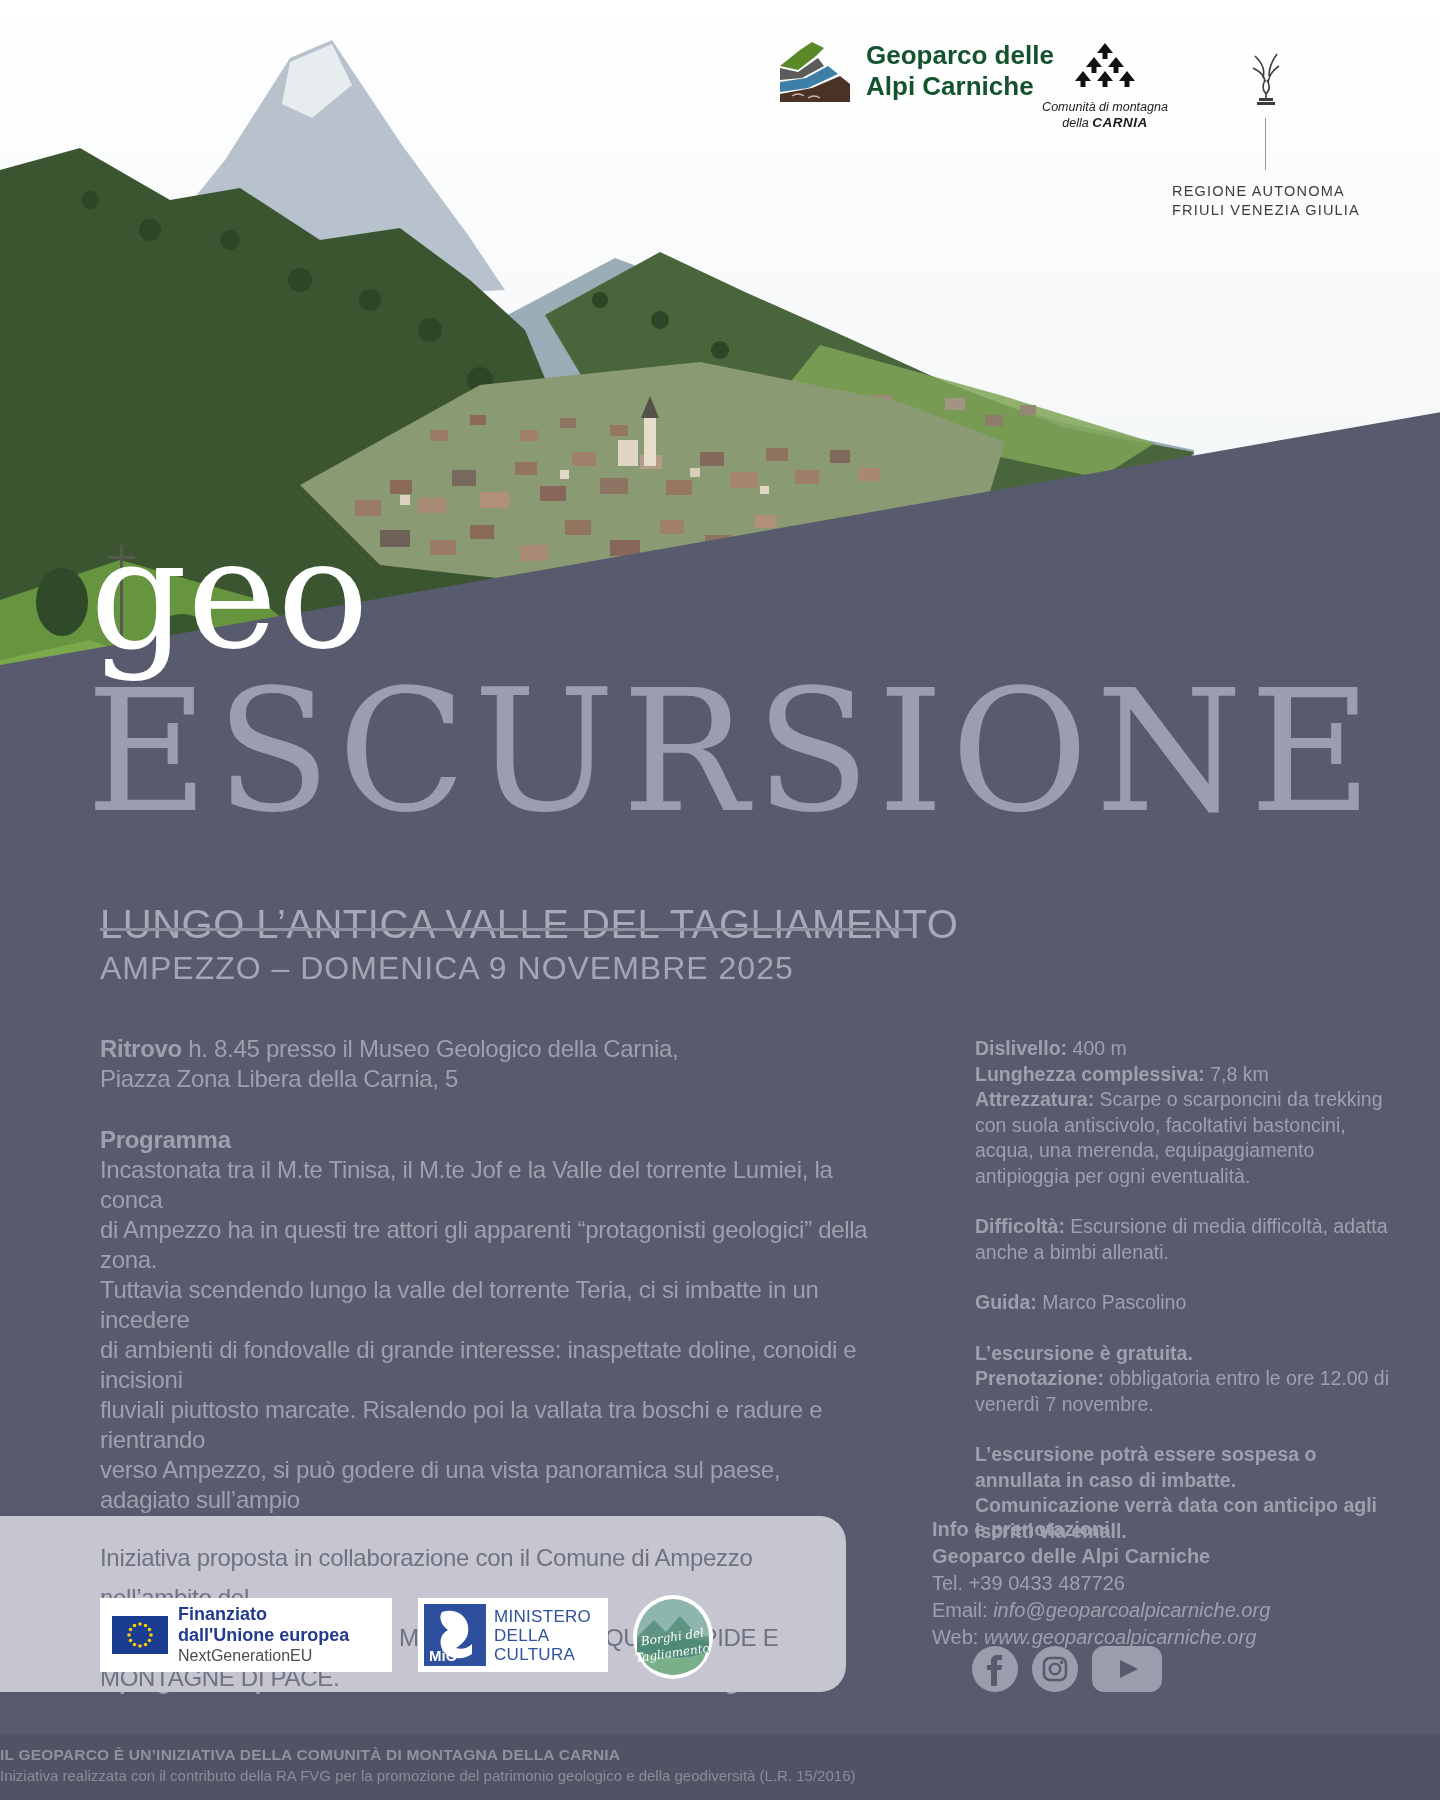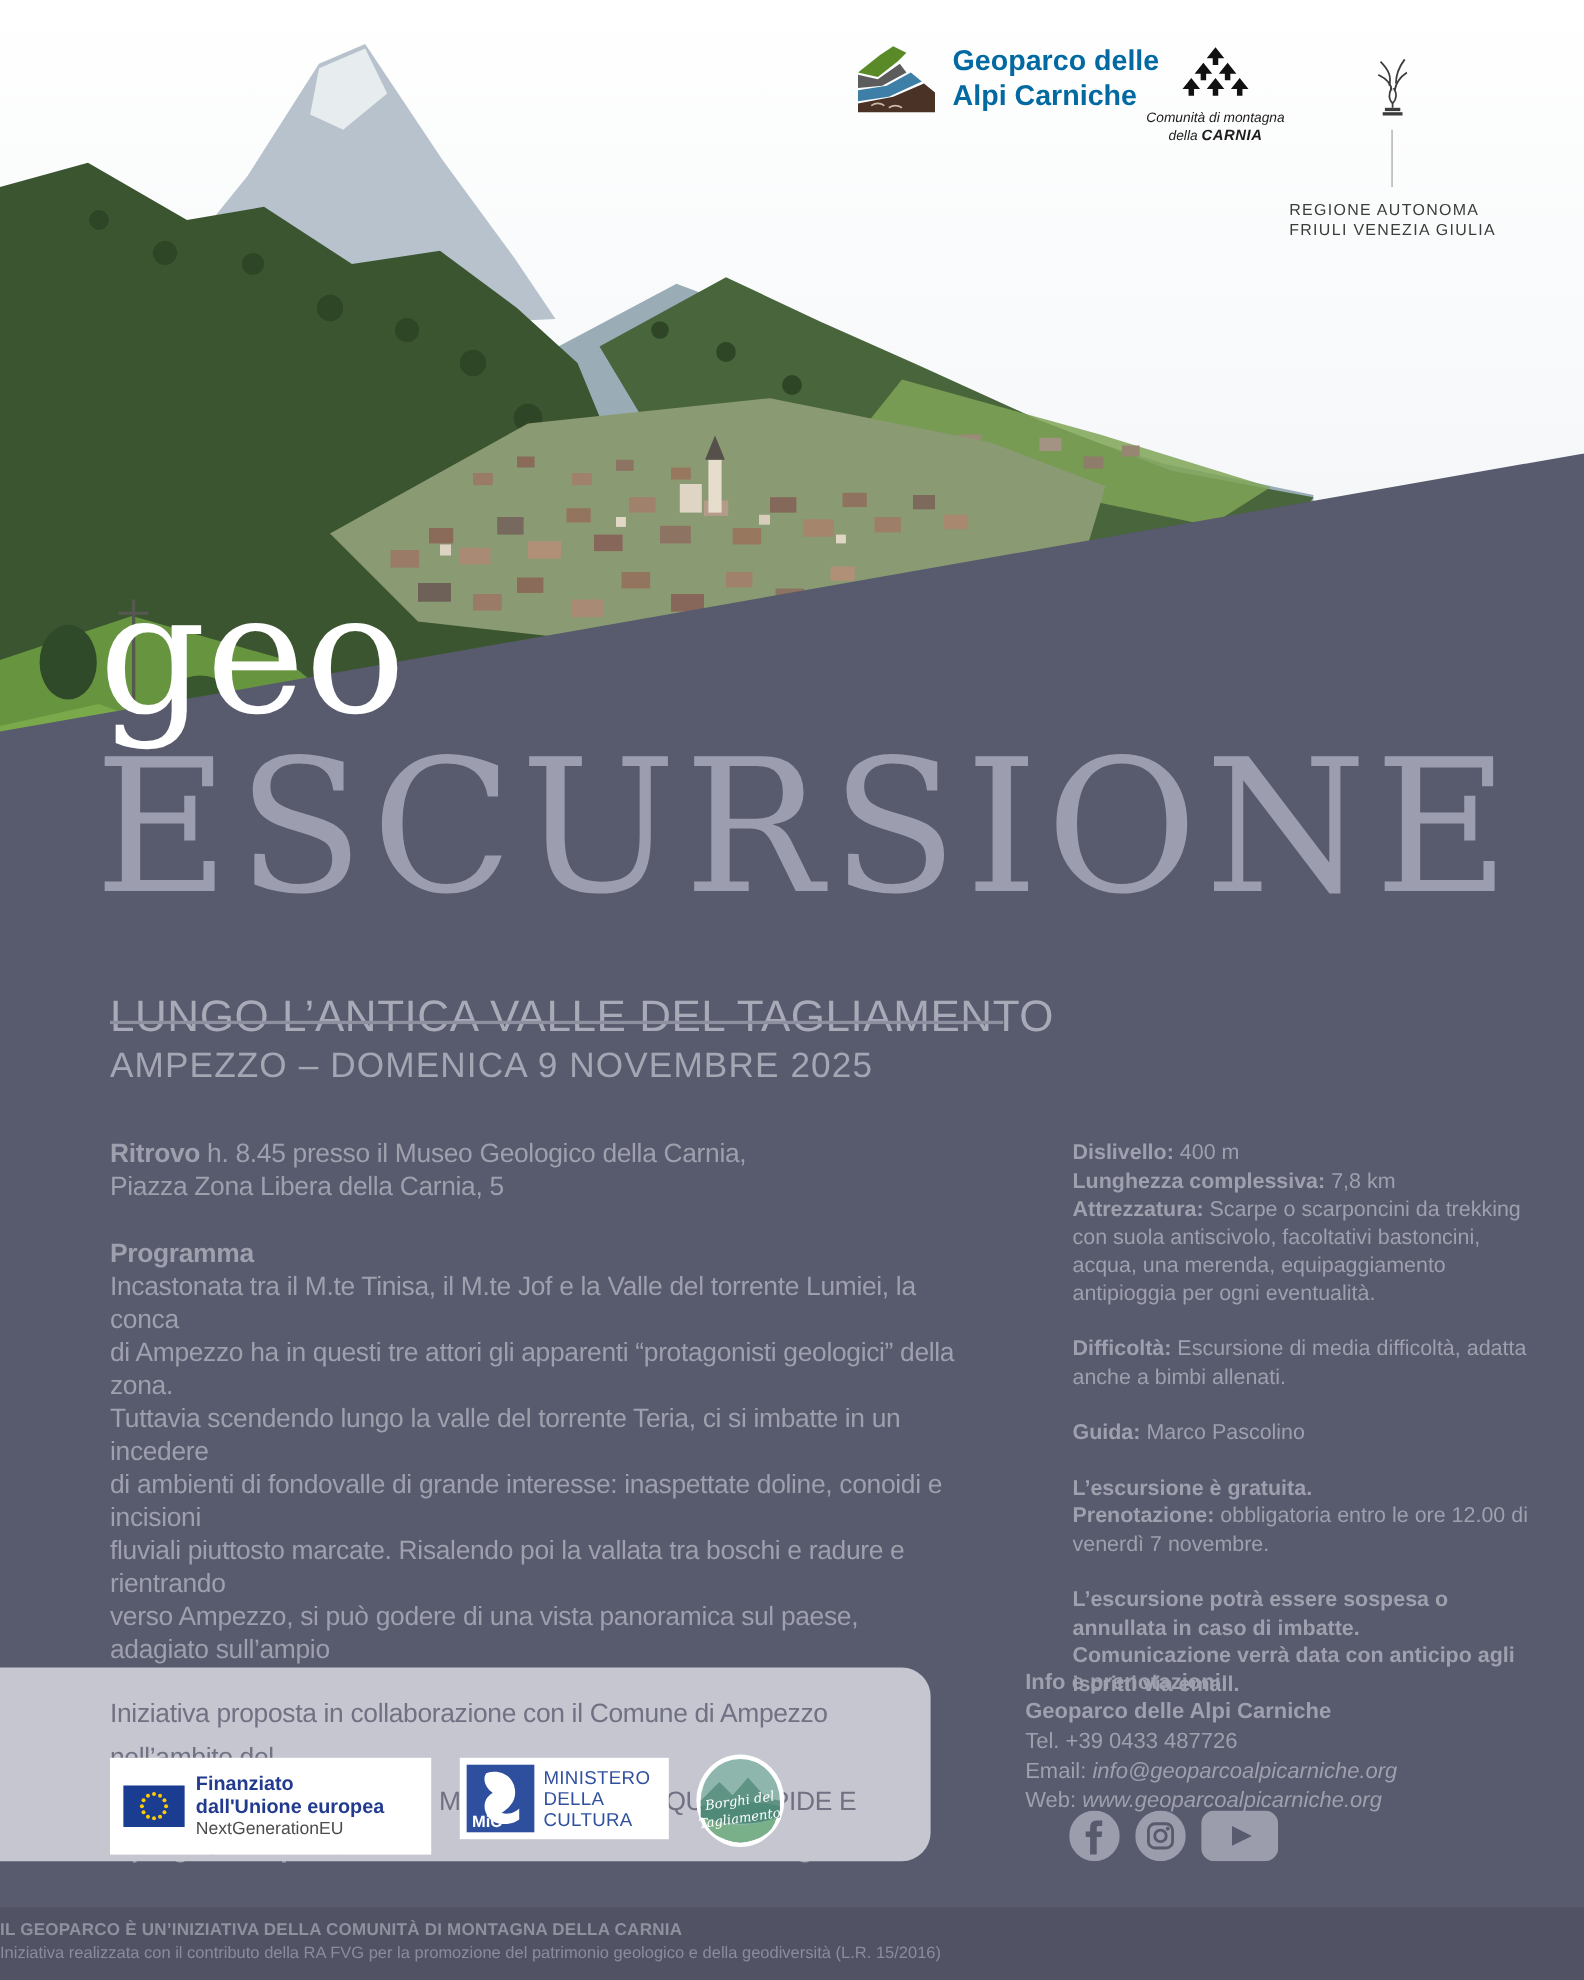--- a/index.html
+++ b/index.html
@@ -7,21 +7,21 @@
        font-family:"Liberation Sans",sans-serif;}
   .abs{position:absolute;}
   
   #scene{position:absolute;top:0;left:0;width:1440px;height:760px;}
   
   #slate{position:absolute;top:0;left:0;width:1440px;height:1800px;
          background:#585a6d;
          clip-path:polygon(0 36.95%,100% 22.9%,100% 100%,0 100%);}
   #footer-band{position:absolute;left:0;top:1734px;width:1440px;height:66px;background:rgba(0,0,0,0.07);}
   
-  .hdr-text{color:#0369a1;font-weight:bold;font-size:26px;line-height:31px;}
+  .hdr-text{color:#14532d;font-weight:bold;font-size:26px;line-height:31px;}
   .carnia-txt{color:#1b1b1b;font-size:12.5px;line-height:15px;text-align:center;}
   .carnia-txt b{font-size:13.5px;letter-spacing:.5px;}
   .regione-txt{color:#3c3c3c;font-size:14.5px;line-height:19px;letter-spacing:1.2px;font-weight:500;}
   .hdr-divider{width:1px;height:52px;background:#9a9a9a;}
   
   #geo-title{left:90px;top:520px;font-family:"DejaVu Serif",serif;font-size:152px;line-height:150px;color:#ffffff;}
   #esc-title{left:86px;top:668px;font-family:"DejaVu Serif",serif;font-size:168px;line-height:168px;
              color:#9c9eaf;letter-spacing:7px;white-space:nowrap;}
   
   #event-title{left:100px;top:902px;font-size:40px;font-weight:normal;color:#a8aab8;letter-spacing:.5px;}
@@ -31,21 +31,21 @@
   #left-col{left:100px;top:1034px;width:770px;font-size:24px;line-height:30px;color:#9ea0ae;letter-spacing:-0.3px;}
   #left-col .block-gap{margin-top:31px;}
   .b{font-weight:bold;}
   
   #right-col{left:975px;top:1036px;width:428px;font-size:19.5px;line-height:25.5px;color:#9ea0ae;}
   #right-col .block-gap{margin-top:25px;}
   
   #collab-box{left:0;top:1516px;width:846px;height:176px;background:#c6c6d0;border-radius:0 26px 26px 0;}
   #collab-text{left:100px;top:1538px;width:720px;font-size:24px;line-height:40px;color:#707183;letter-spacing:-0.3px;}
   .logo-card{position:absolute;background:#ffffff;display:flex;align-items:center;}
-  #eu-card{left:100px;top:1598px;width:292px;height:88px;}
+  #eu-card{left:100px;top:1598px;width:292px;height:74px;}
   #eu-text{margin-left:10px;}
   #eu-text .l1{font-size:18px;font-weight:bold;color:#233b8e;line-height:21px;}
   #eu-text .l3{font-size:16px;color:#4c4c4c;line-height:20px;}
   #mic-card{left:418px;top:1598px;width:190px;height:74px;}
   #mic-text{margin-left:8px;font-size:17px;line-height:19px;color:#31519e;letter-spacing:.3px;}
   
   #contact{left:932px;top:1516px;font-size:20px;line-height:27px;color:#9ea0ae;}
   .it{font-style:italic;}
   #social{left:972px;top:1646px;display:flex;gap:14px;align-items:center;}
   

